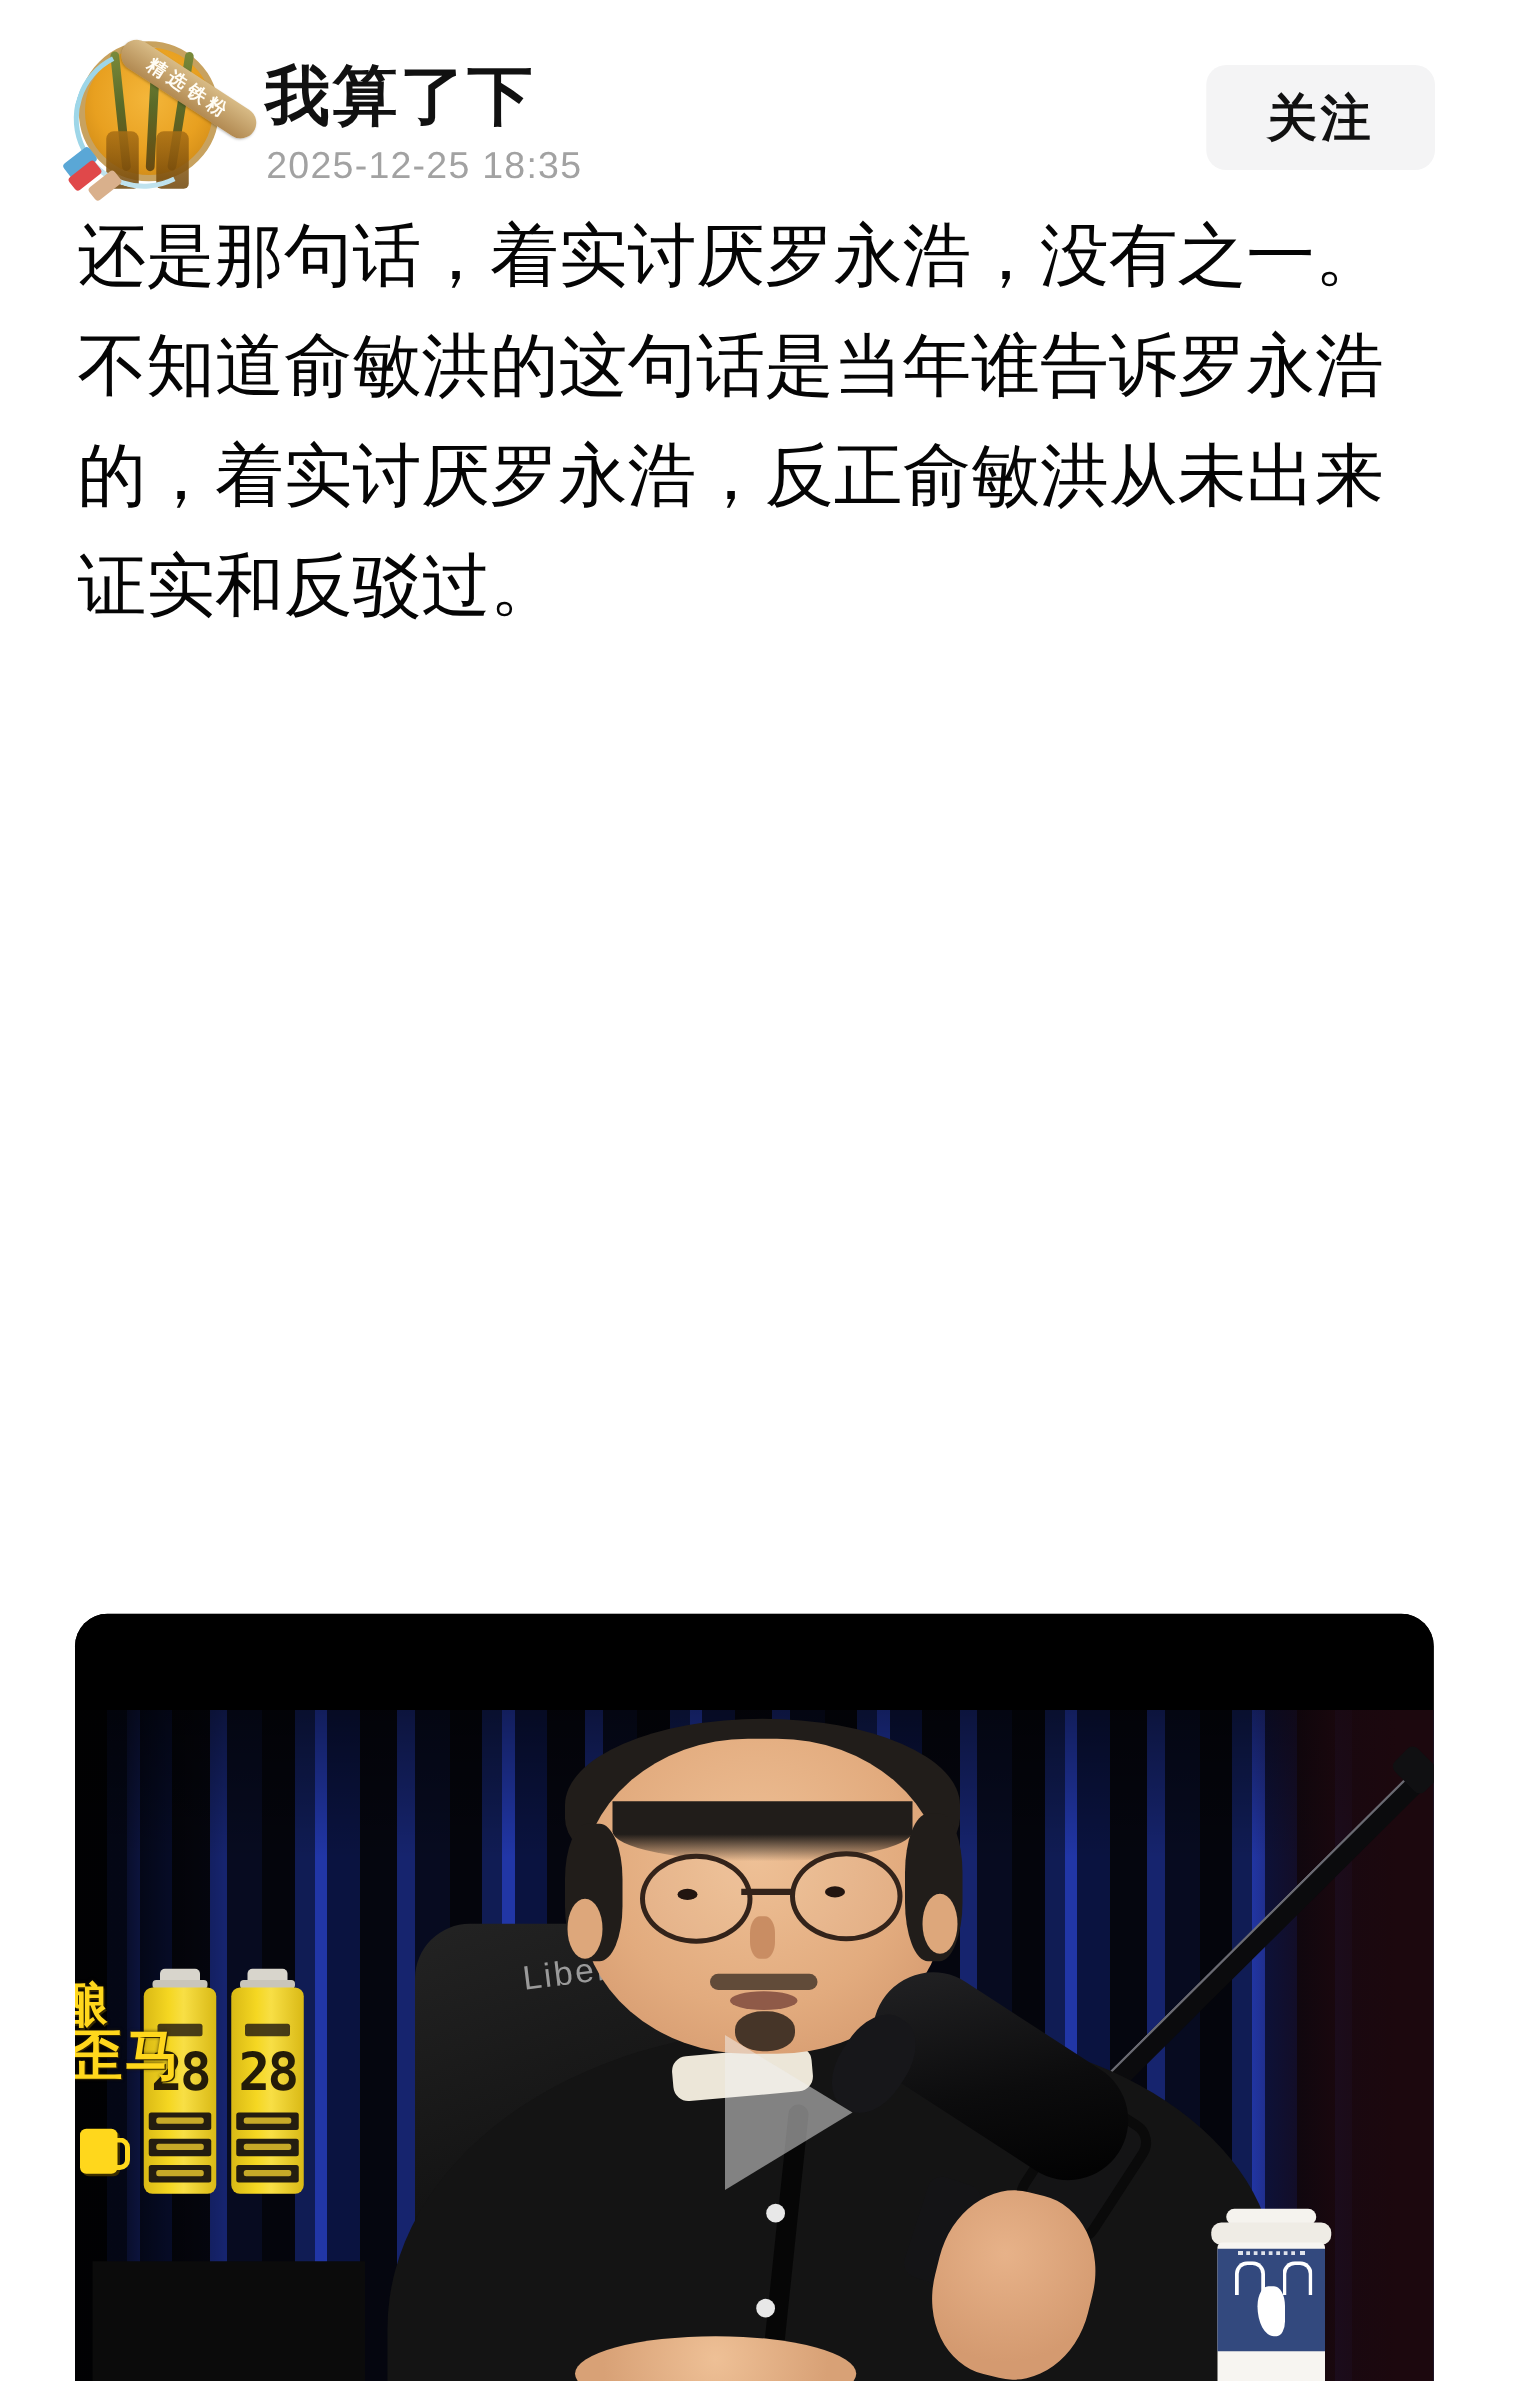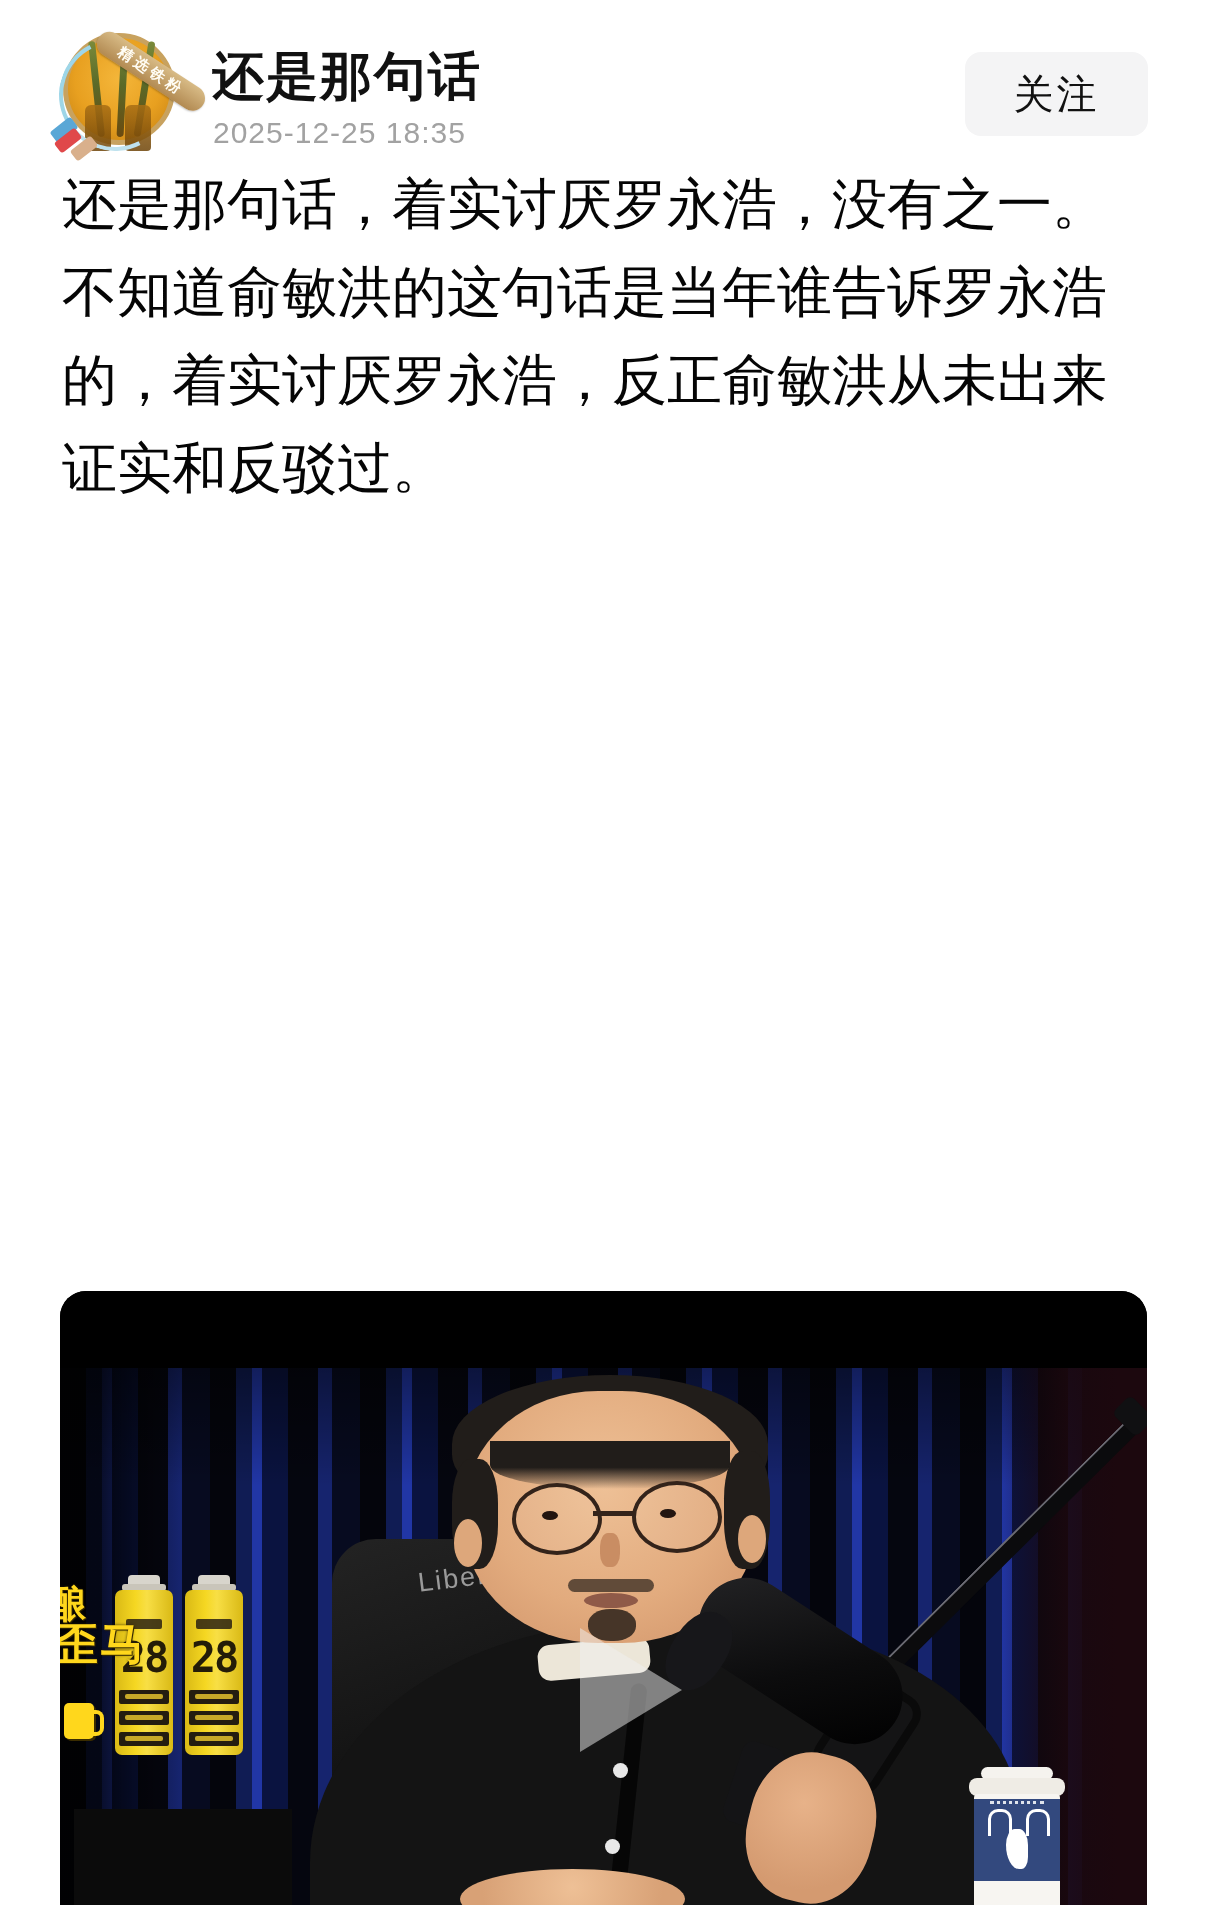--- a/index.html
+++ b/index.html
@@ -28,21 +28,21 @@
   #ribbon-blue{left:-12px;bottom:8px;width:26px;height:14px;background:#5aa7d6;transform:rotate(-38deg);}
   #ribbon-red{left:-8px;bottom:-2px;width:26px;height:13px;background:#e0484a;transform:rotate(-38deg);}
   #ribbon-tan{left:8px;bottom:-10px;width:26px;height:13px;background:#d9b08c;transform:rotate(-38deg);}
 
   #username{left:212px;top:42px;font-family:"DejaVu Serif","Liberation Serif",serif;
     font-size:52px;font-weight:bold;color:#111;letter-spacing:2px;}
   #timestamp{left:213px;top:116px;font-size:30px;color:#a2a2a2;letter-spacing:1px;}
   #follow-btn{left:965px;top:52px;width:183px;height:84px;background:#f4f4f5;border:none;
     border-radius:16px;display:flex;align-items:center;justify-content:center;cursor:pointer;}
   #follow-btn span{font-family:"DejaVu Serif","Liberation Serif",serif;
-    font-size:40px;font-weight:normal;color:#111;letter-spacing:3px;}
+    font-size:40px;font-weight:bold;color:#111;letter-spacing:3px;}
 
   
   #post-text{left:62px;top:160px;width:1050px;
     font-family:"DejaVu Serif","Liberation Serif",serif;
     font-size:55px;line-height:88px;color:#050505;}
   #post-text p{margin:0;padding:0;}
 
   
   #video{left:60px;top:1291px;width:1087px;height:614px;border-radius:26px 26px 0 0;
     overflow:hidden;background:#000;cursor:pointer;}
@@ -185,21 +185,21 @@
     </div>
     <div class="abs" id="teal-arc"></div>
     <div class="abs" id="badge">
       <span>精选铁粉</span>
     </div>
     <div class="ribbon" id="ribbon-blue"></div>
     <div class="ribbon" id="ribbon-red"></div>
     <div class="ribbon" id="ribbon-tan"></div>
   </div>
 
-  <div class="abs" id="username">还是那句话</div>
+  <div class="abs" id="username">我算了下</div>
   <div class="abs" id="timestamp">2025-12-25 18:35</div>
 
   <button class="abs" id="follow-btn">
     <span>关注</span>
   </button>
 
   <div class="abs" id="post-text">
     <p>还是那句话，着实讨厌罗永浩，没有之一。</p>
     <p>不知道俞敏洪的这句话是当年谁告诉罗永浩的，着实讨厌罗永浩，反正俞敏洪从未出来证实和反驳过。</p>
   </div>

